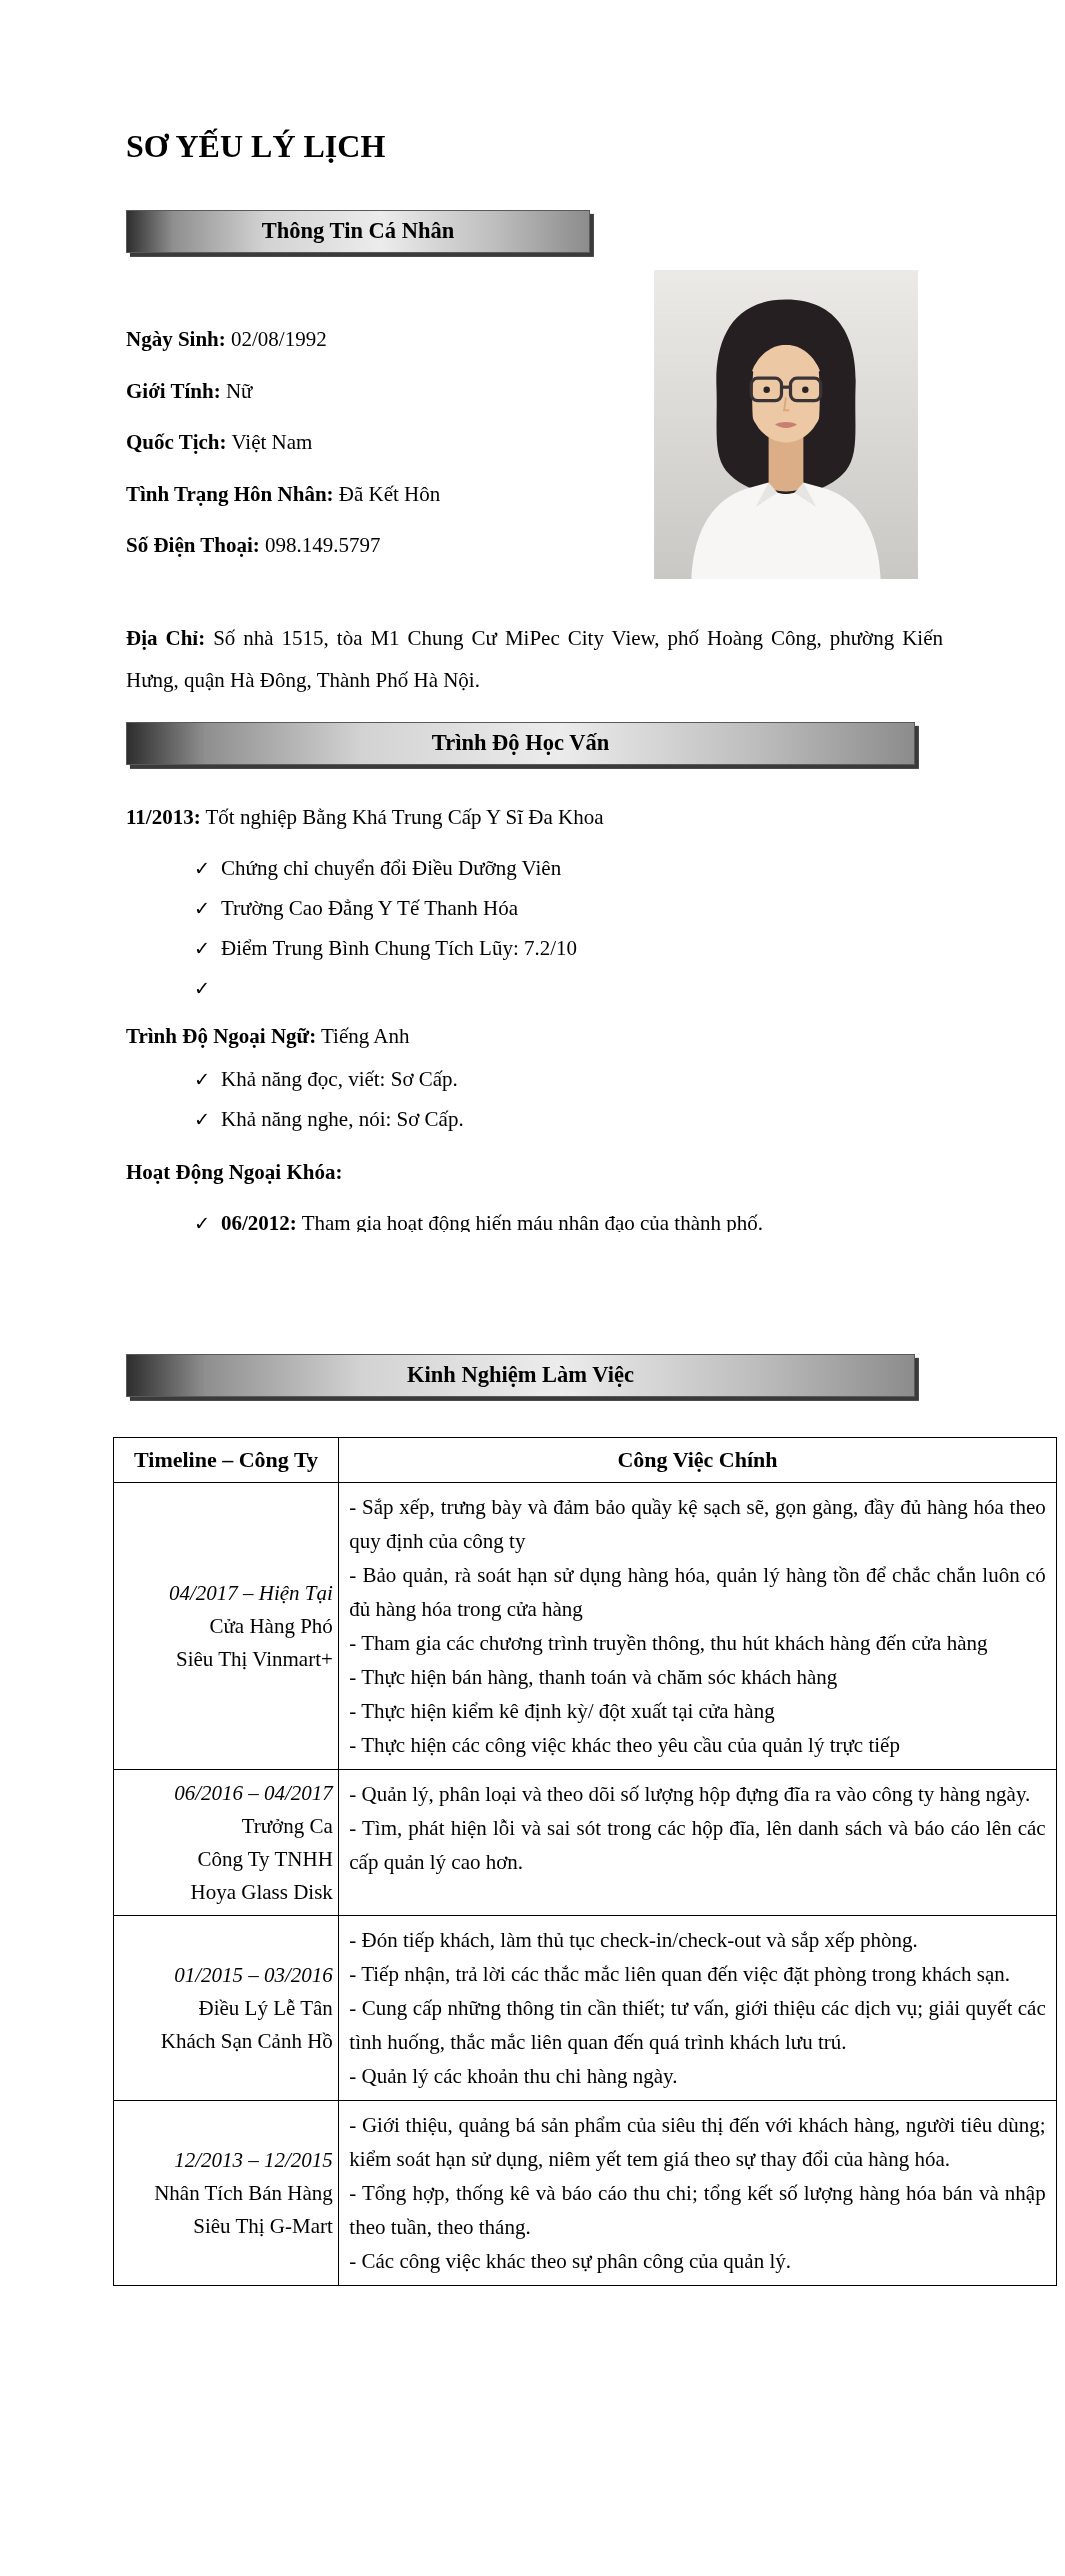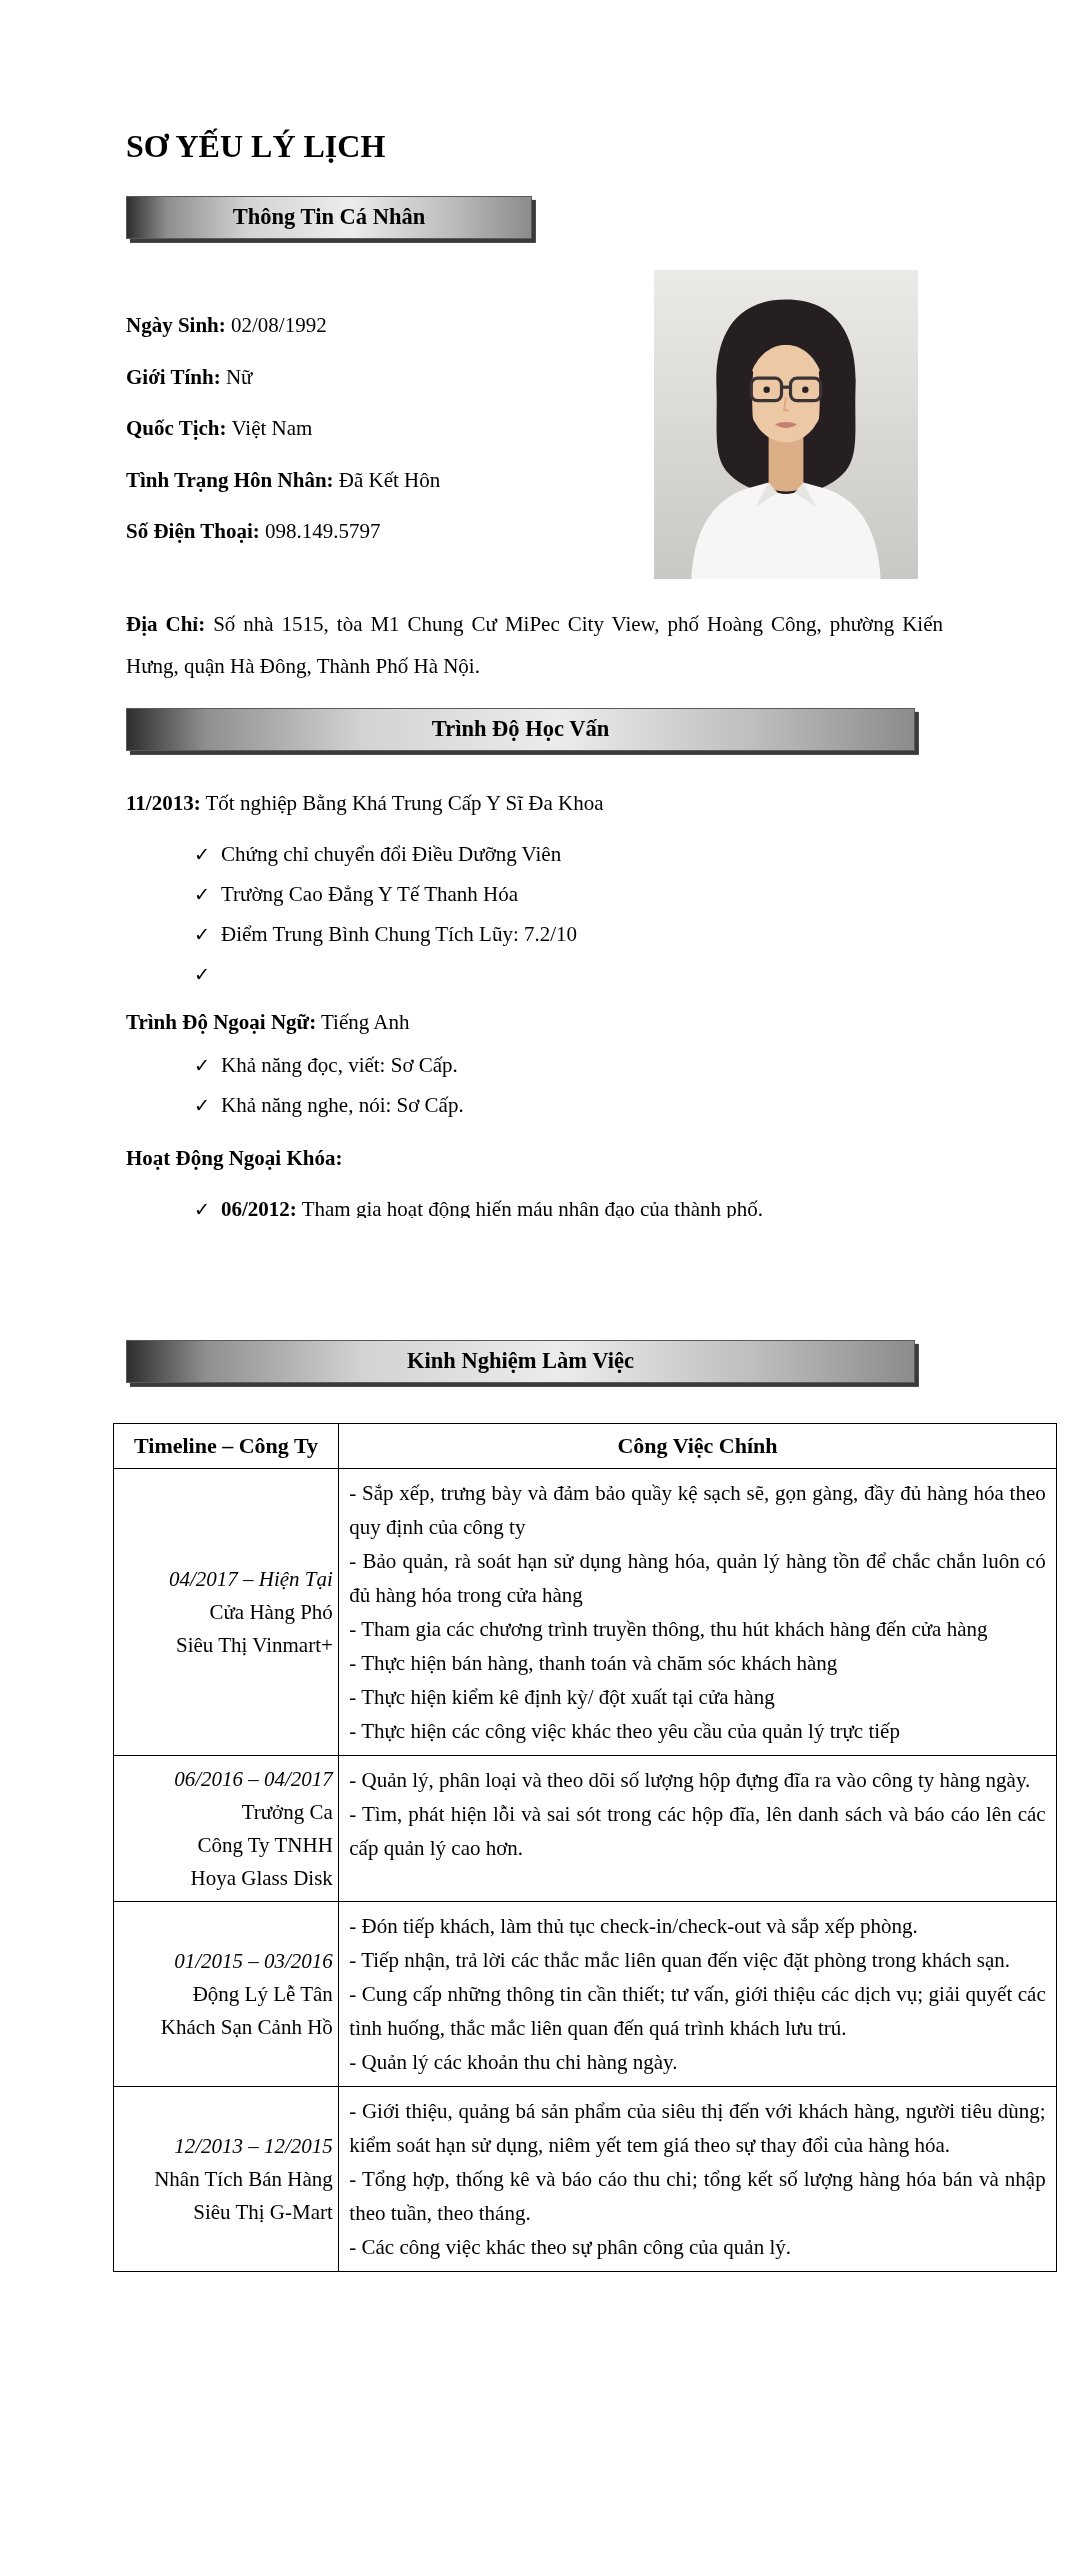--- a/index.html
+++ b/index.html
@@ -11,21 +11,21 @@
   .content { padding:0 122px 0 126px; }
 
   .doc-title { margin-top:126px; text-align:left; font-size:32px; font-weight:bold; line-height:40px; }
 
   .bar {
     height:43px; line-height:40px; text-align:center; font-weight:bold; font-size:22.5px;
     background:linear-gradient(90deg,#2e2e2e 0%, #8f8f8f 10%, #d3d3d3 30%, #ececec 55%, #bdbdbd 80%, #8c8c8c 100%);
     border:0.6px solid #5a5a5a;
     box-shadow:3.9px 3.9px 0 #3a3a3a;
   }
-  .bar-personal { width:406px; margin-top:30px; }
+  .bar-personal { width:464px; margin-top:44px; }
   .bar-wide { width:789px; }
   .bar-education { margin-top:20.6px; }
   .bar-experience { margin-top:122px; }
 
   .photo-frame { position:absolute; left:654px; top:270px; width:264px; height:309px; overflow:hidden; }
 
   .fields { margin-top:72px; }
   .field { margin-bottom:22.5px; line-height:29px; }
   .field b { font-weight:bold; }
 
@@ -187,21 +187,21 @@
             <div>Hoya Glass Disk</div>
           </td>
           <td class="tasks-cell">
             <div class="task-line">- Quản lý, phân loại và theo dõi số lượng hộp đựng đĩa ra vào công ty hàng ngày.</div>
             <div class="task-line">- Tìm, phát hiện lỗi và sai sót trong các hộp đĩa, lên danh sách và báo cáo lên các cấp quản lý cao hơn.</div>
           </td>
         </tr>
         <tr>
           <td class="timeline-cell">
             <div class="timeline-date">01/2015 – 03/2016</div>
-            <div>Động Lý Lễ Tân</div>
+            <div>Điều Lý Lễ Tân</div>
             <div>Khách Sạn Cảnh Hồ</div>
           </td>
           <td class="tasks-cell">
             <div class="task-line">- Đón tiếp khách, làm thủ tục check-in/check-out và sắp xếp phòng.</div>
             <div class="task-line">- Tiếp nhận, trả lời các thắc mắc liên quan đến việc đặt phòng trong khách sạn.</div>
             <div class="task-line">- Cung cấp những thông tin cần thiết; tư vấn, giới thiệu các dịch vụ; giải quyết các tình huống, thắc mắc liên quan đến quá trình khách lưu trú.</div>
             <div class="task-line">- Quản lý các khoản thu chi hàng ngày.</div>
           </td>
         </tr>
         <tr>

